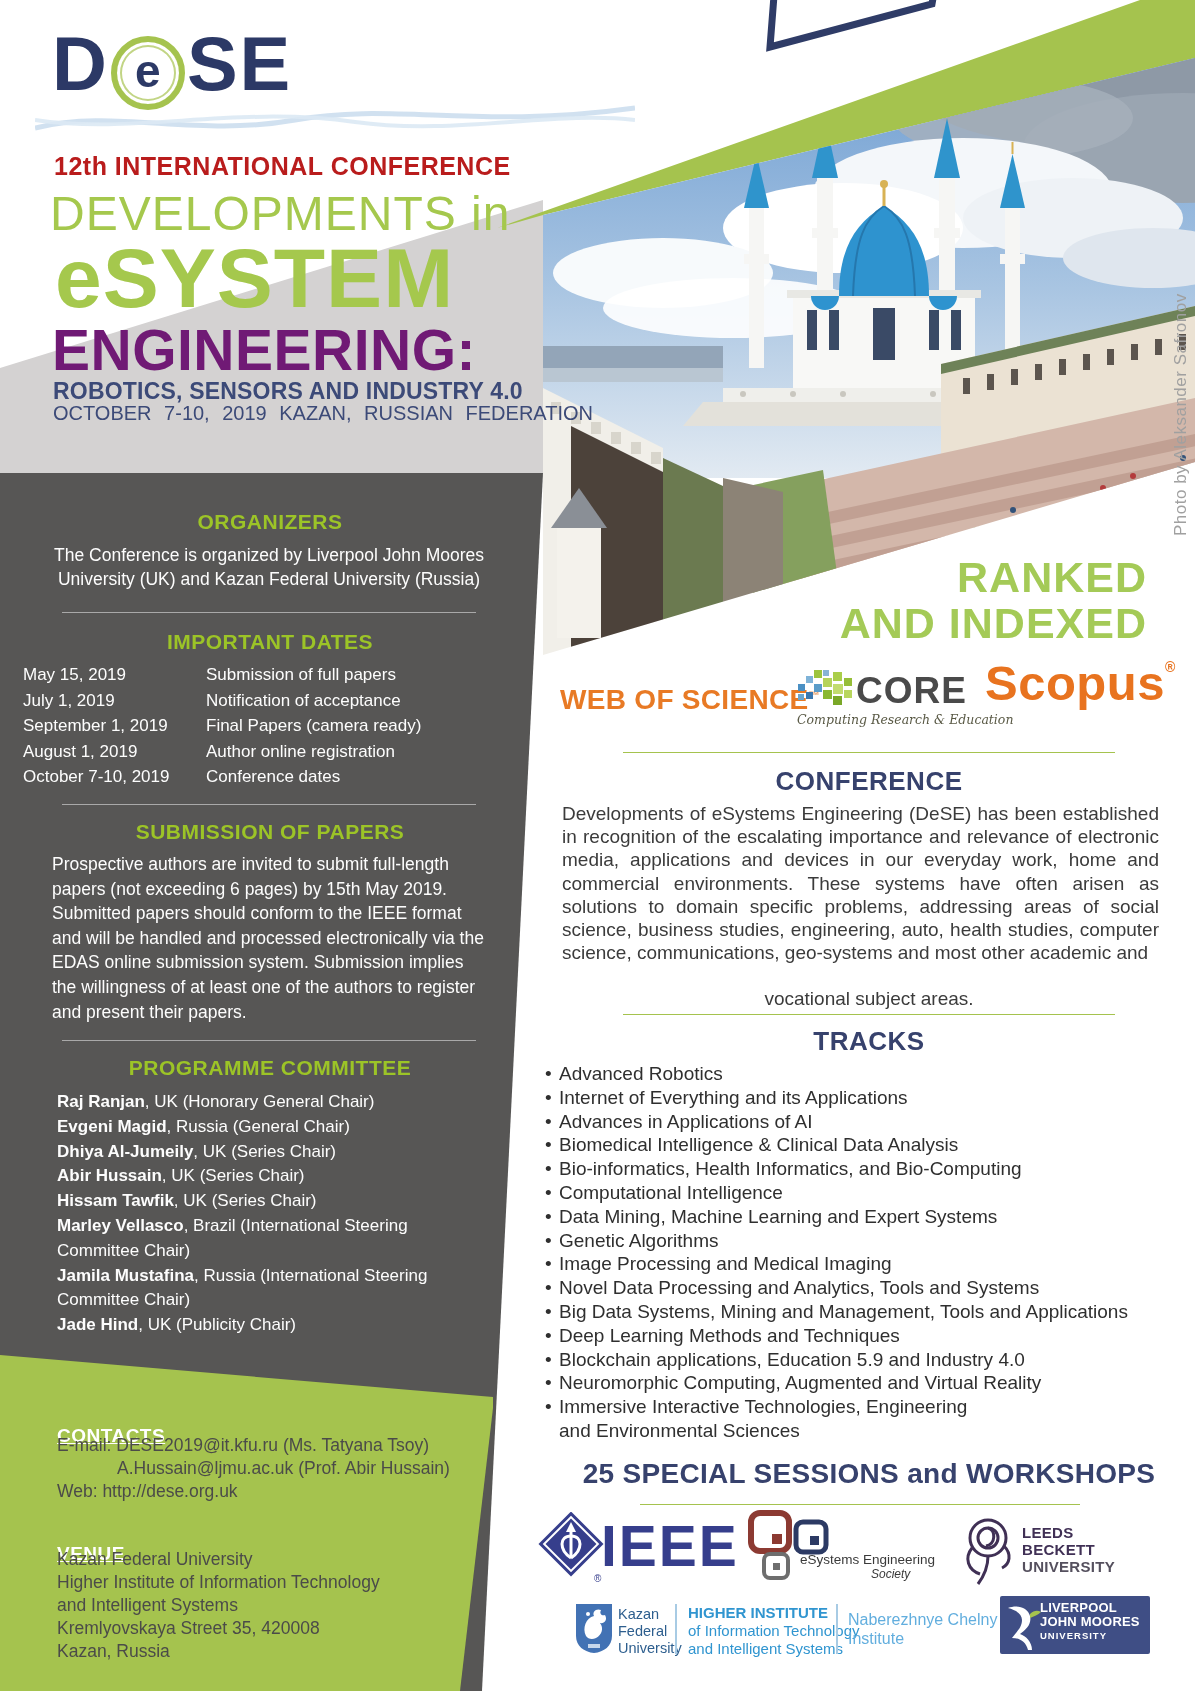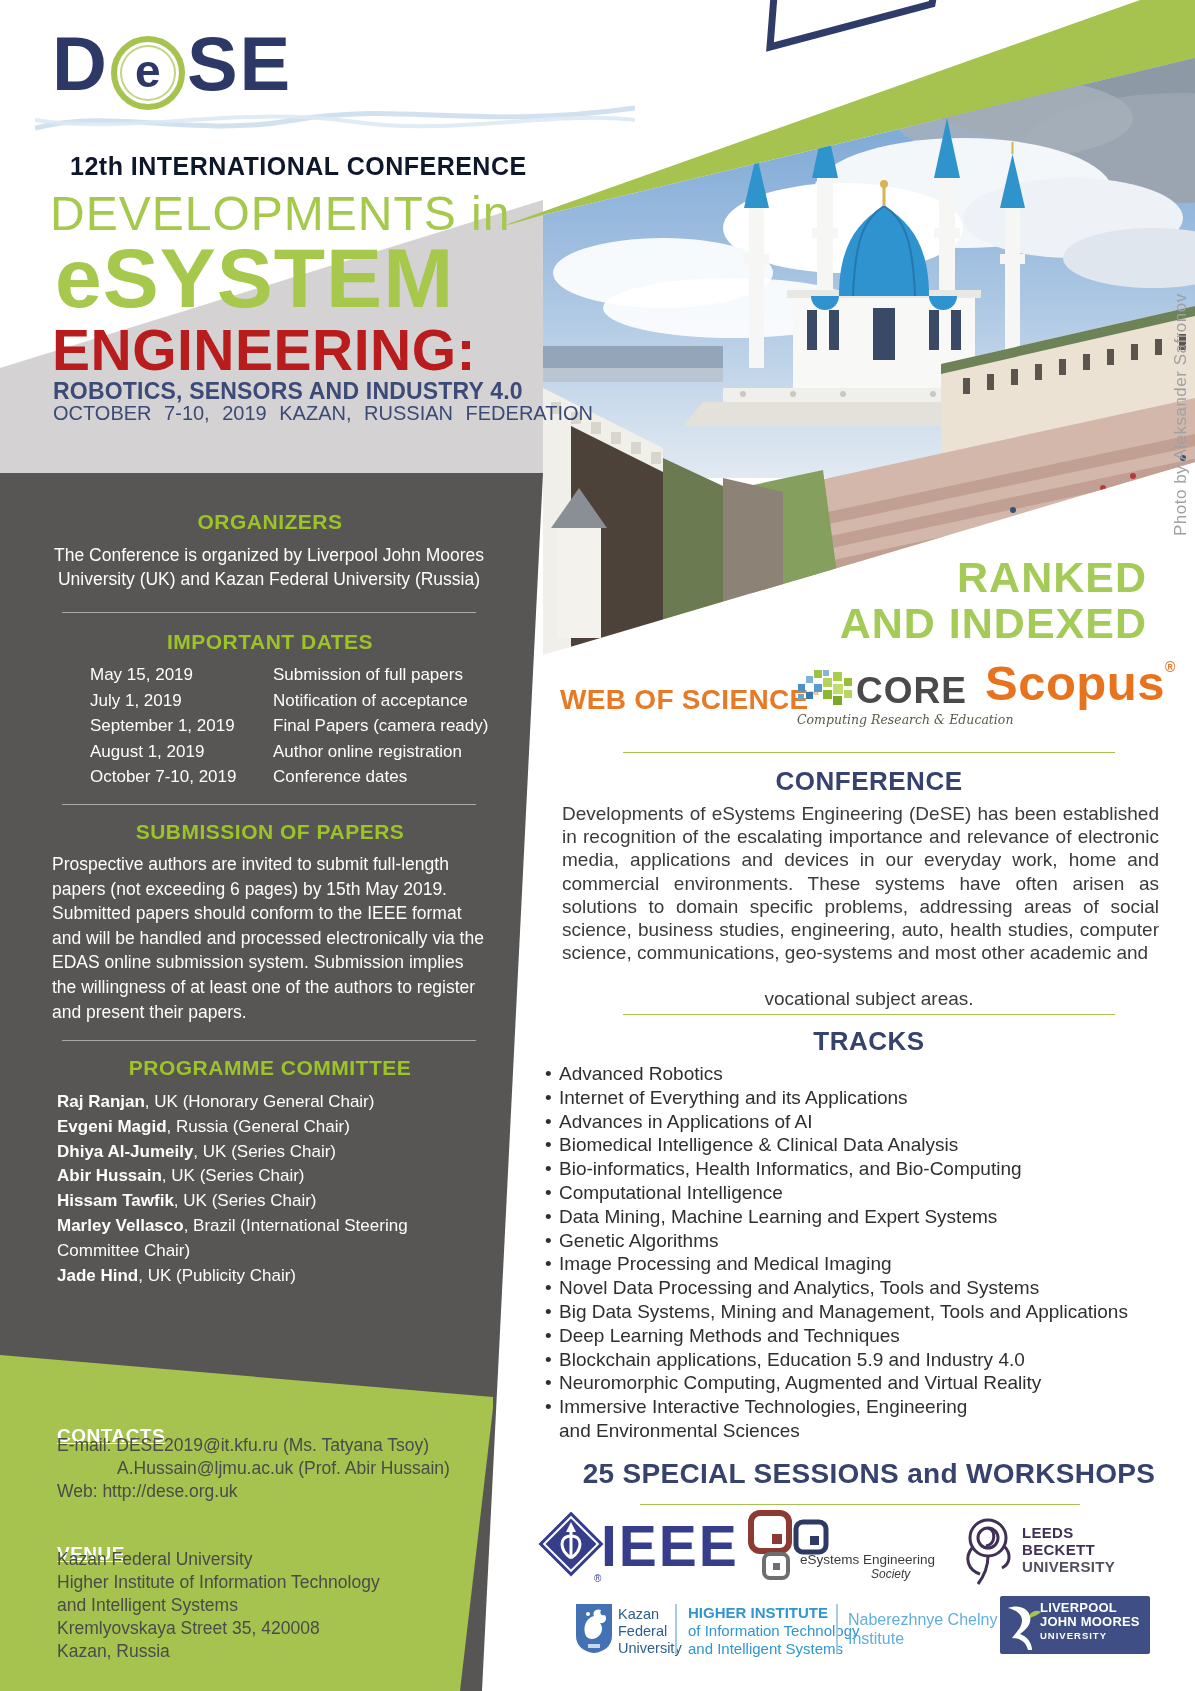--- a/index.html
+++ b/index.html
@@ -7,32 +7,32 @@
        font-family:"Liberation Sans",sans-serif;-webkit-font-smoothing:antialiased;}
   .abs{position:absolute;}
   svg{display:block;}
   
   .logo-row{left:52px;top:26px;display:flex;align-items:flex-start;}
   .logo-letter{font-size:76px;font-weight:bold;color:#2c3966;letter-spacing:2px;line-height:1;}
   .logo-ring{width:62px;height:62px;border:6px solid #a5c34e;border-radius:50%;
              box-shadow:inset 0 0 0 3px #fff, inset 0 0 0 5px #c2d585;
              display:flex;align-items:center;justify-content:center;margin:10px 2px 0 2px;}
   .logo-e{font-size:46px;font-weight:bold;color:#2c3966;line-height:1;margin-top:-4px;}
-  .t-line1{left:70px;top:152px;color:#0f172a;font-weight:bold;font-size:25px;letter-spacing:.5px;}
+  .t-line1{left:54px;top:152px;color:#b91c1c;font-weight:bold;font-size:25px;letter-spacing:.5px;}
   .t-line2{left:50px;top:186px;color:#a5c84d;font-size:48px;letter-spacing:1px;}
   .t-line3{left:55px;top:236px;color:#a5c84d;font-size:84px;font-weight:bold;letter-spacing:1px;line-height:1;}
-  .t-line4{left:52px;top:322px;color:#b91c1c;font-size:57px;font-weight:bold;letter-spacing:.5px;line-height:1;}
+  .t-line4{left:52px;top:322px;color:#701a75;font-size:57px;font-weight:bold;letter-spacing:.5px;line-height:1;}
   .t-line5{left:53px;top:378px;color:#3c4a78;font-size:23px;font-weight:bold;letter-spacing:.2px;}
   .t-line6{left:53px;top:402px;color:#3c4a78;font-size:20px;word-spacing:7px;}
   
   .lc-head{left:0;width:540px;text-align:center;color:#9cc427;font-weight:bold;font-size:21px;letter-spacing:.5px;}
   .lc-text{color:#fdfdfd;font-size:17.5px;line-height:24px;}
   .lc-hr{left:62px;width:414px;height:1px;background:#a9a9a9;}
   .dates .drow{display:flex;line-height:25.5px;}
-  .dates .date{width:183px;padding-left:90px;flex:none;}
+  .dates .date{width:183px;padding-left:23px;flex:none;}
   .dates .desc{flex:1;}
   .committee b{font-weight:bold;}
   .gc-head{color:#ffffff;font-weight:bold;font-size:19px;text-decoration:underline;letter-spacing:.5px;margin-top:27px;}
   .gc-text{color:#4b4b49;font-size:17.5px;line-height:23px;}
   
   .ranked{left:700px;width:447px;text-align:right;color:#a4ca57;font-weight:bold;font-size:43px;line-height:1;letter-spacing:1px;}
   .r-head{left:543px;width:652px;text-align:center;color:#37426d;font-weight:bold;font-size:26px;letter-spacing:.5px;}
   .r-hr{height:1px;background:#a5c34e;}
   .conf-par{left:562px;width:597px;text-align:justify;color:#3b3b3b;font-size:19px;line-height:23.2px;}
   .conf-last{left:543px;width:652px;text-align:center;color:#3b3b3b;font-size:19px;}
@@ -279,20 +279,21 @@
 <div class="abs lc-hr" style="top:1040px"></div>
 
 <div class="abs lc-head" style="top:1056px">PROGRAMME COMMITTEE</div>
 <div class="abs lc-text committee" style="left:57px;top:1090px;width:428px;font-size:17px;line-height:24.8px">
     <div><b>Raj Ranjan</b><span>, UK (Honorary General Chair)</span></div>
     <div><b>Evgeni Magid</b><span>, Russia (General Chair)</span></div>
     <div><b>Dhiya Al-Jumeily</b><span>, UK (Series Chair)</span></div>
     <div><b>Abir Hussain</b><span>, UK (Series Chair)</span></div>
     <div><b>Hissam Tawfik</b><span>, UK (Series Chair)</span></div>
     <div><b>Marley Vellasco</b><span>, Brazil (International Steering Committee Chair)</span></div>
+    <div><b>Jamila Mustafina</b><span>, Russia (International Steering Committee Chair)</span></div>
     <div><b>Jade Hind</b><span>, UK (Publicity Chair)</span></div>
   </div>
 
 <div class="abs gc-head" style="left:57px;top:1398px">CONTACTS</div>
 <div class="abs gc-text" style="left:57px;top:1434px">E-mail: DESE2019@it.kfu.ru (Ms. Tatyana Tsoy)</div>
 <div class="abs gc-text" style="left:117px;top:1457px">A.Hussain@ljmu.ac.uk (Prof. Abir Hussain)</div>
 <div class="abs gc-text" style="left:57px;top:1480px">Web: http://dese.org.uk</div>
 <div class="abs gc-head" style="left:57px;top:1516px">VENUE</div>
 <div class="abs gc-text" style="left:57px;top:1548px">
     <div>Kazan Federal University</div>

